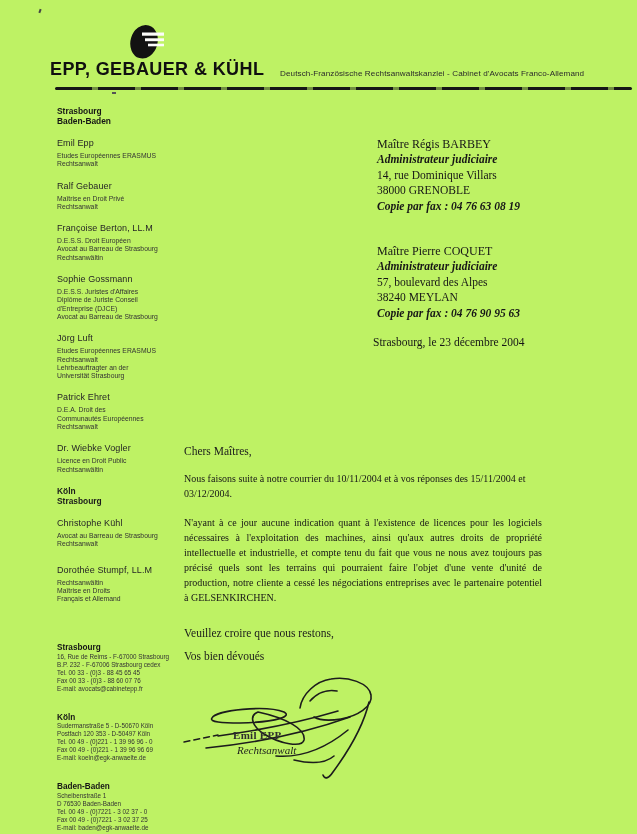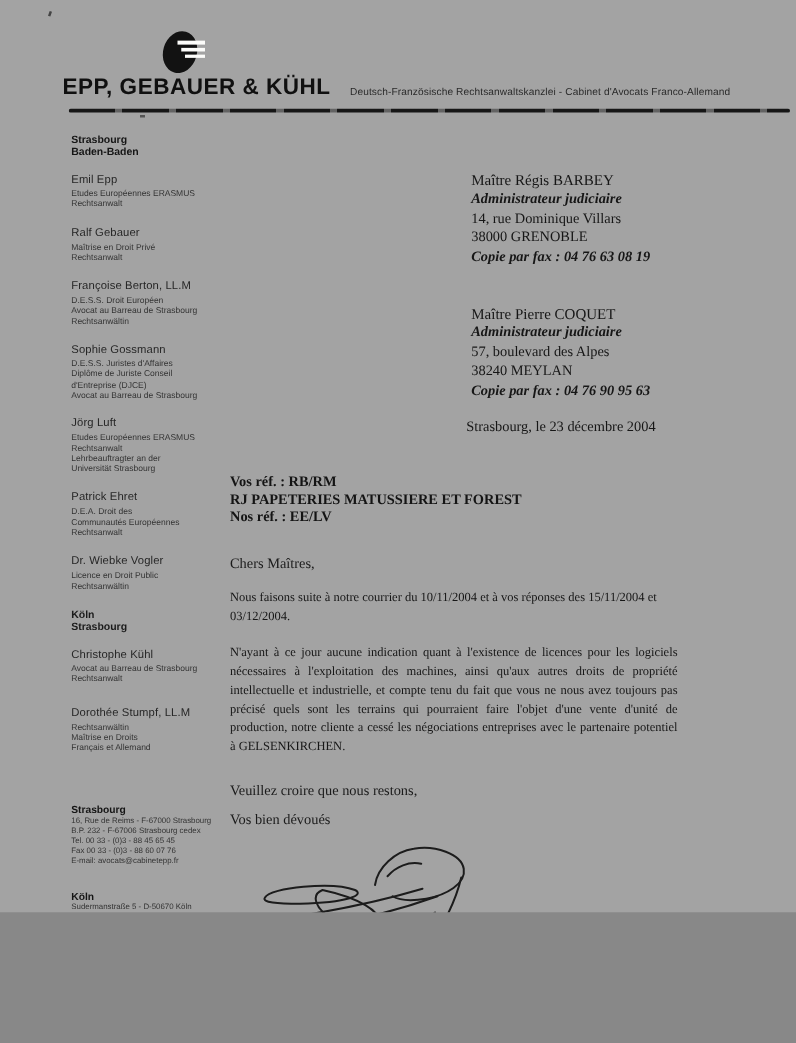--- a/index.html
+++ b/index.html
@@ -1,18 +1,18 @@
 <!DOCTYPE html>
 <html><head>
 <meta charset="utf-8">
 <style>
   html,body{margin:0;padding:0;background:#888;}
   .page{
-    position:relative;width:637px;height:730px;margin:0 auto;
-    background:#a3a3a3;color:#1b1b1b;overflow:hidden;
+    position:relative;width:637px;height:834px;margin:0 auto;
+    background:#bef264;color:#1b1b1b;overflow:hidden;
     font-family:"Liberation Sans",sans-serif;
   }
   
   .logo{position:absolute;left:126px;top:21px;}
   .firm-name{
     position:absolute;left:50px;top:59px;
     font-size:18px;font-weight:bold;letter-spacing:.4px;color:#101010;
     font-family:"Liberation Sans",sans-serif;
   }
   .tagline{
@@ -181,25 +181,20 @@
   </div>
   <div class="recipient recipient-2">
     <div class="r-name">Maître Pierre COQUET</div>
     <div class="r-title">Administrateur judiciaire</div>
     <div>57, boulevard des Alpes</div>
     <div>38240 MEYLAN</div>
     <div class="r-fax">Copie par fax : 04 76 90 95 63</div>
   </div>
 
   <div class="dateline serif">Strasbourg, le 23 décembre 2004</div>
-  <div class="refs serif">
-    <div>Vos réf. : RB/RM</div>
-    <div>RJ PAPETERIES MATUSSIERE ET FOREST</div>
-    <div>Nos réf. : EE/LV</div>
-  </div>
   <div class="salutation serif">Chers Maîtres,</div>
   <div class="para para-1 serif">Nous faisons suite à notre courrier du 10/11/2004 et à vos réponses des 15/11/2004 et 03/12/2004.</div>
   <div class="para para-2 serif">N'ayant à ce jour aucune indication quant à l'existence de licences pour les logiciels nécessaires à l'exploitation des machines, ainsi qu'aux autres droits de propriété intellectuelle et industrielle, et compte tenu du fait que vous ne nous avez toujours pas précisé quels sont les terrains qui pourraient faire l'objet d'une vente d'unité de production, notre cliente a cessé les négociations entreprises avec le partenaire potentiel à GELSENKIRCHEN.</div>
   <div class="closing-1 serif">Veuillez croire que nous restons,</div>
   <div class="closing-2 serif">Vos bien dévoués</div>
 
   <div class="signature-svg">
     <svg width="210" height="128" viewBox="0 0 210 128" fill="none" stroke="#1c1c1c" stroke-width="1.6" stroke-linecap="round">
       <path d="M124,48 C126,34 140,21 155,19 C172,16 193,23 195,35 C197,47 181,56 165,59 C153,61 143,60 138,57"></path>
       <path d="M134,41 C141,33 151,29 161,31"></path>

